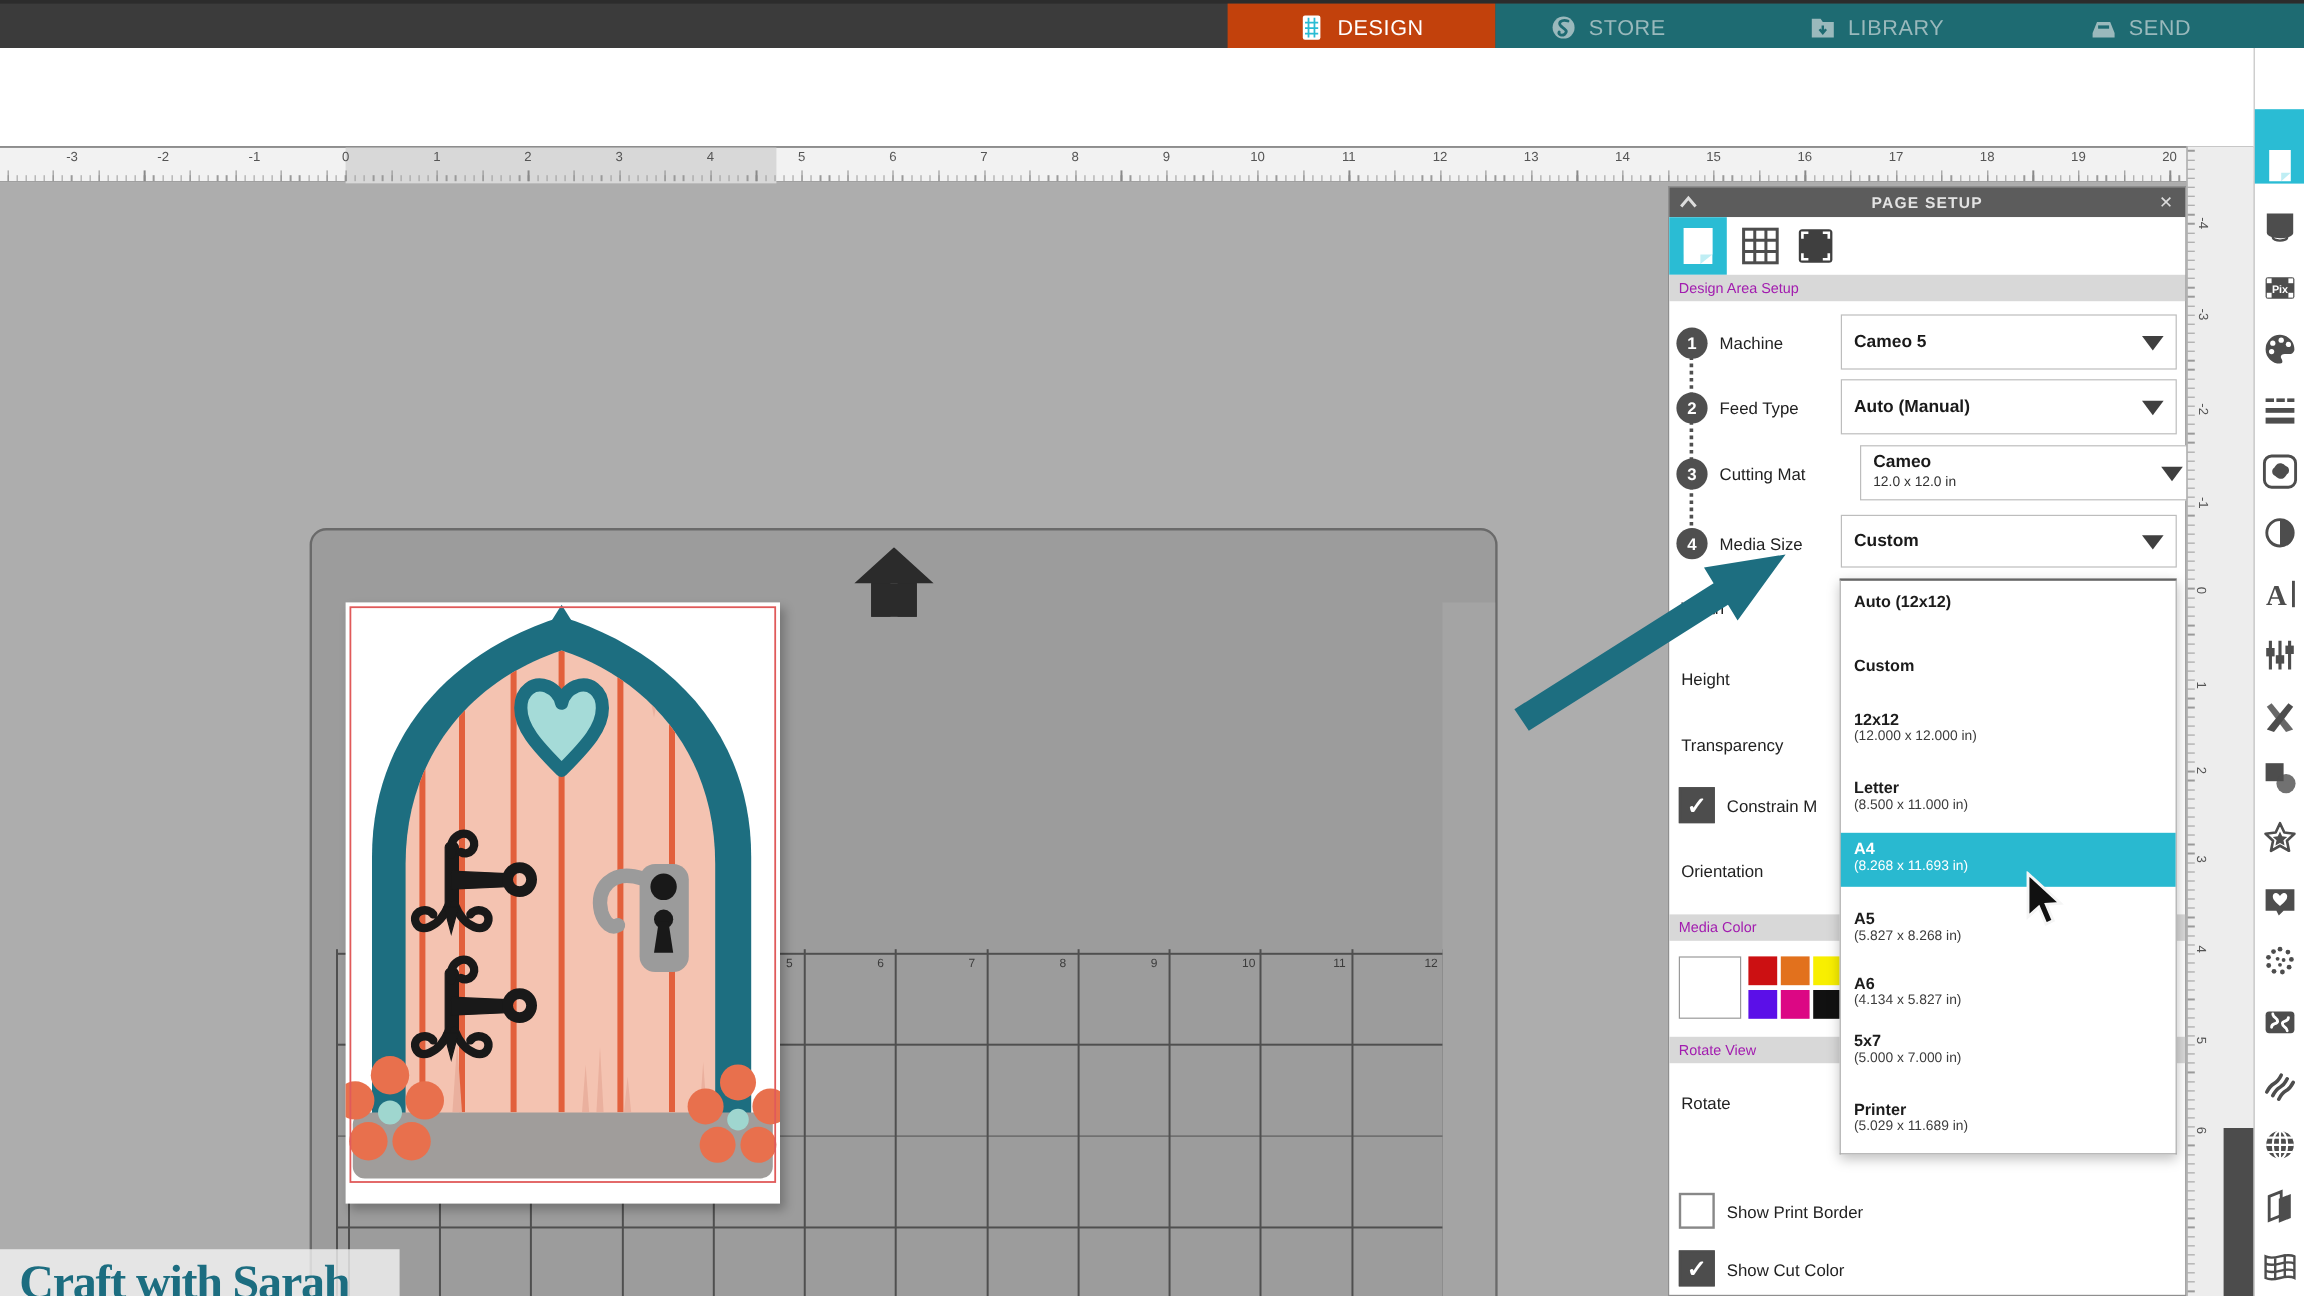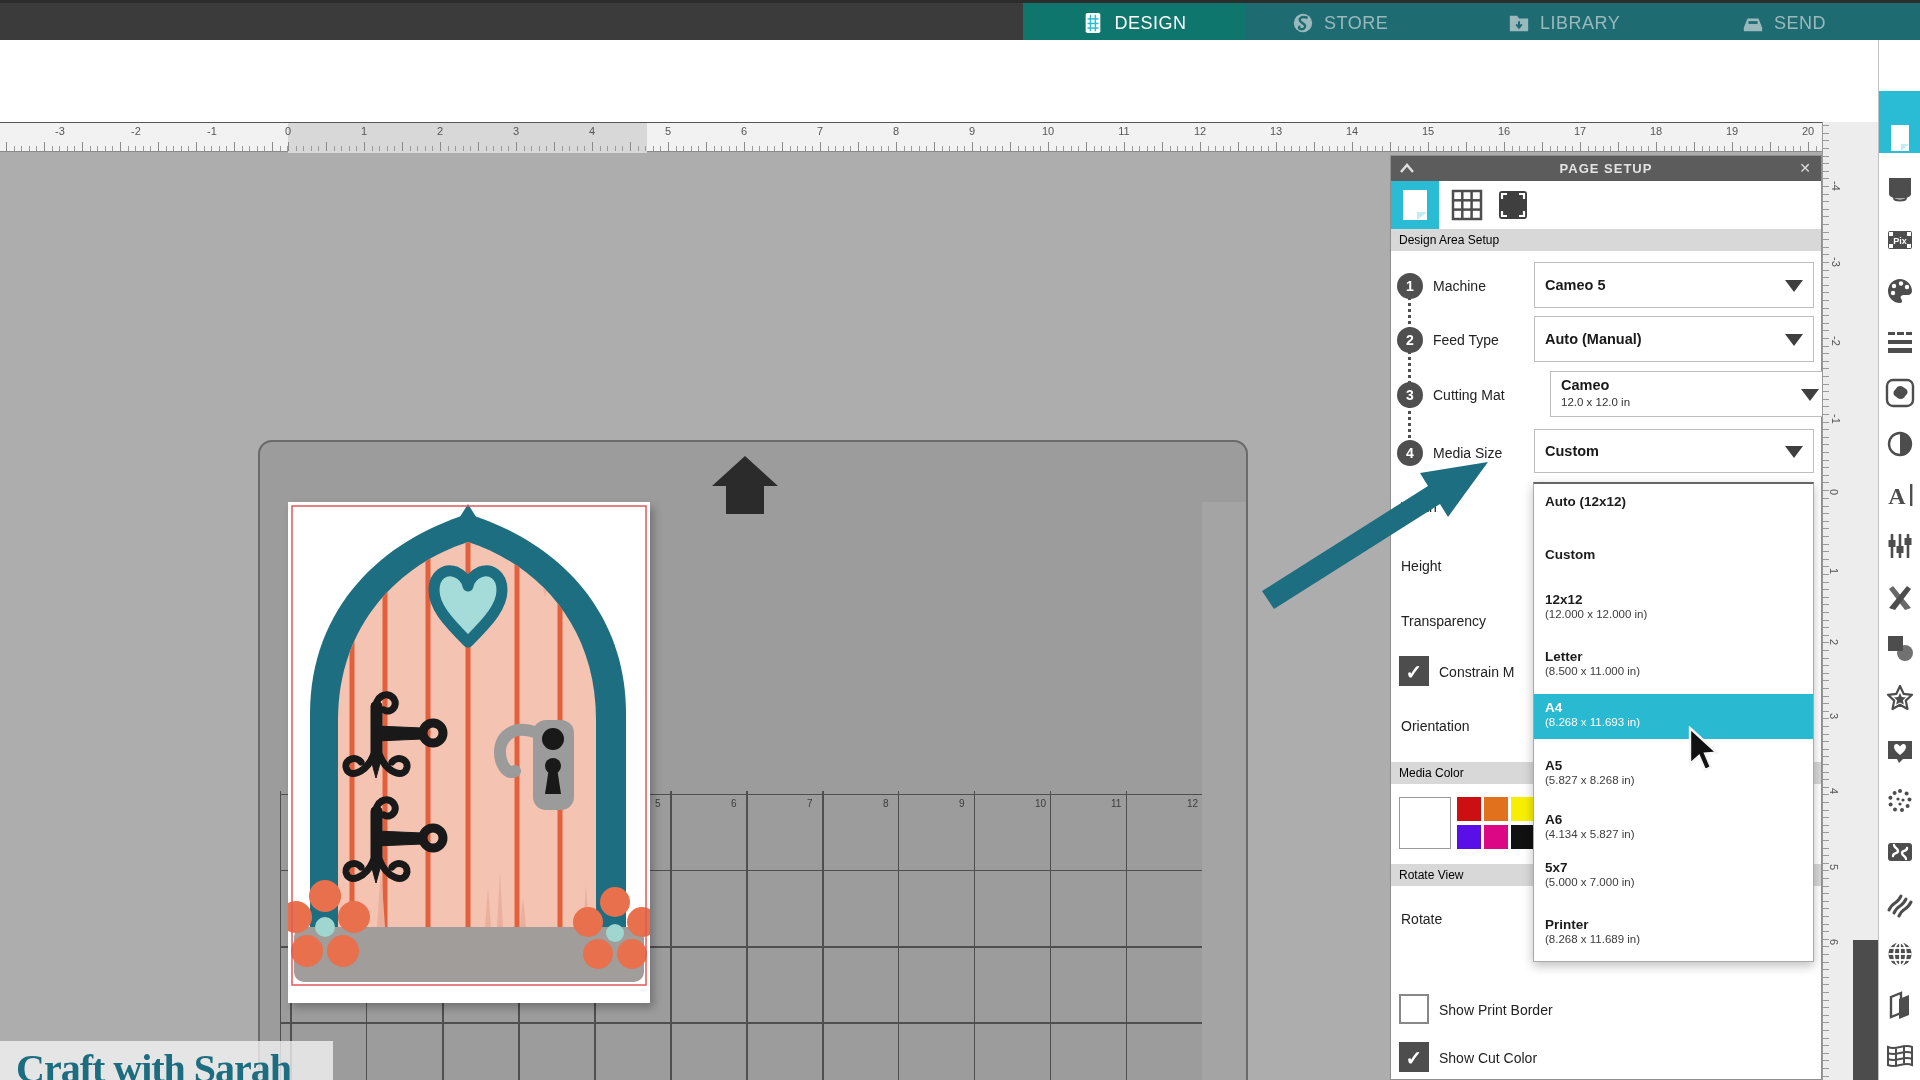--- a/index.html
+++ b/index.html
@@ -3,21 +3,21 @@
 <meta charset="utf-8">
 <style>
   * { margin:0; padding:0; box-sizing:border-box; }
   html,body { width:1920px; height:1080px; overflow:hidden; background:#adadad;
               font-family:"Liberation Sans", sans-serif; }
   
   #topnav { position:absolute; left:0; top:0; width:1920px; height:40px; background:#3b3b3b; border-top:3px solid #2c2c2c; }
   #nav-teal { position:absolute; left:1246px; top:0; width:674px; height:40px; background:#1e6b72; }
   .navtab { position:absolute; top:0; height:40px; display:flex; align-items:center; gap:10px;
             color:#9ab9bc; font-size:18px; letter-spacing:0.5px; cursor:default; }
-  #tab-design { left:1023px; width:223px; background:#0f766e; color:#ffffff; justify-content:center; }
+  #tab-design { left:1023px; width:223px; background:#c2410c; color:#ffffff; justify-content:center; }
   .navicon { width:22px; height:22px; flex:0 0 auto; }
   
   #whitestrip { position:absolute; left:0; top:40px; width:1920px; height:82px; background:#ffffff; }
   
   #hruler { position:absolute; left:0; top:122px; width:1878px; height:30px; background:#f2f2f2;
             border-top:1px solid #555; border-bottom:1px solid #8a8a8a; }
   #hruler-dark { position:absolute; left:288px; top:0; width:359px; height:30px; background:#d8d8d8; }
   #hruler-ticks-minor { position:absolute; left:0; bottom:0; width:100%; height:5px;
     background:repeating-linear-gradient(to right,#9a9a9a 0 1px,transparent 1px 7.6px);
     background-position-x:288px; }
@@ -61,21 +61,21 @@
   
   #panel { position:absolute; left:1390px; top:155px; width:432px; height:925px; background:#ffffff;
            border:1px solid #8f8f8f; }
   #panel-header { position:absolute; left:0; top:0; width:100%; height:25px; background:#5c5c5c;
                   color:#e3e3e3; font-size:13px; font-weight:bold; text-align:center; line-height:25px; letter-spacing:1px; }
   #panel-collapse { position:absolute; left:8px; top:0; width:20px; height:25px; color:#ddd; cursor:pointer; }
   #panel-close { position:absolute; right:6px; top:0; width:20px; height:25px; color:#ddd; font-size:14px; line-height:25px; text-align:center; cursor:pointer; }
   #panel-tabs { position:absolute; left:0; top:25px; width:100%; height:48px; background:#ffffff; }
   .ptab { position:absolute; top:0; width:48px; height:48px; display:flex; align-items:center; justify-content:center; cursor:pointer; }
   .ptab.sel { background:#2abcd4; }
-  .pband { position:absolute; left:0; width:100%; height:22px; background:#d8d8d8; color:#000000;
+  .pband { position:absolute; left:0; width:100%; height:22px; background:#d8d8d8; color:#a21caf;
            font-size:12px; line-height:22px; padding-left:8px; }
   .rowlabel { position:absolute; font-size:14px; color:#222; }
   .numcircle { position:absolute; width:26px; height:26px; border-radius:50%; background:#4f4f4f; color:#fff;
                font-size:14px; font-weight:bold; text-align:center; line-height:26px; }
   #numdots { position:absolute; left:17px; top:128px; height:180px; border-left:3px dotted #4f4f4f; }
   .selbox { position:absolute; left:143px; width:280px; background:#fff; border:1px solid #bdbdbd; cursor:pointer; }
   .selbox .val { position:absolute; left:10px; top:50%; transform:translateY(-50%); font-size:14.5px; font-weight:bold; color:#1a1a1a; white-space:nowrap; }
   .selbox .val2 { transform:none; top:5px; }
   .selbox .sub { position:absolute; left:10px; top:24px; font-size:11.5px; color:#333; }
   .selbox .tri { position:absolute; right:10px; top:50%; margin-top:-5px; width:0; height:0;
@@ -399,21 +399,21 @@
     <div class="dd-item" style="top: 328px; padding-top: 0px;">
       <div class="t">A6</div>
       <div class="s">(4.134 x 5.827 in)</div>
     </div>
     <div class="dd-item" style="top: 376px; padding-top: 0px;">
       <div class="t">5x7</div>
       <div class="s">(5.000 x 7.000 in)</div>
     </div>
     <div class="dd-item" style="top: 433px; padding-top: 0px;">
       <div class="t">Printer</div>
-      <div class="s">(8.268 x 11.689 in)</div>
+      <div class="s">(5.029 x 11.689 in)</div>
     </div>
   </div>
 
 <div id="vruler">
   <div id="vruler-ticks"></div>
   <div id="vruler-nums">
       <span class="vrule-num" style="top: 58px;">-4</span>
       <span class="vrule-num" style="top: 134px;">-3</span>
       <span class="vrule-num" style="top: 213px;">-2</span>
       <span class="vrule-num" style="top: 291px;">-1</span>

